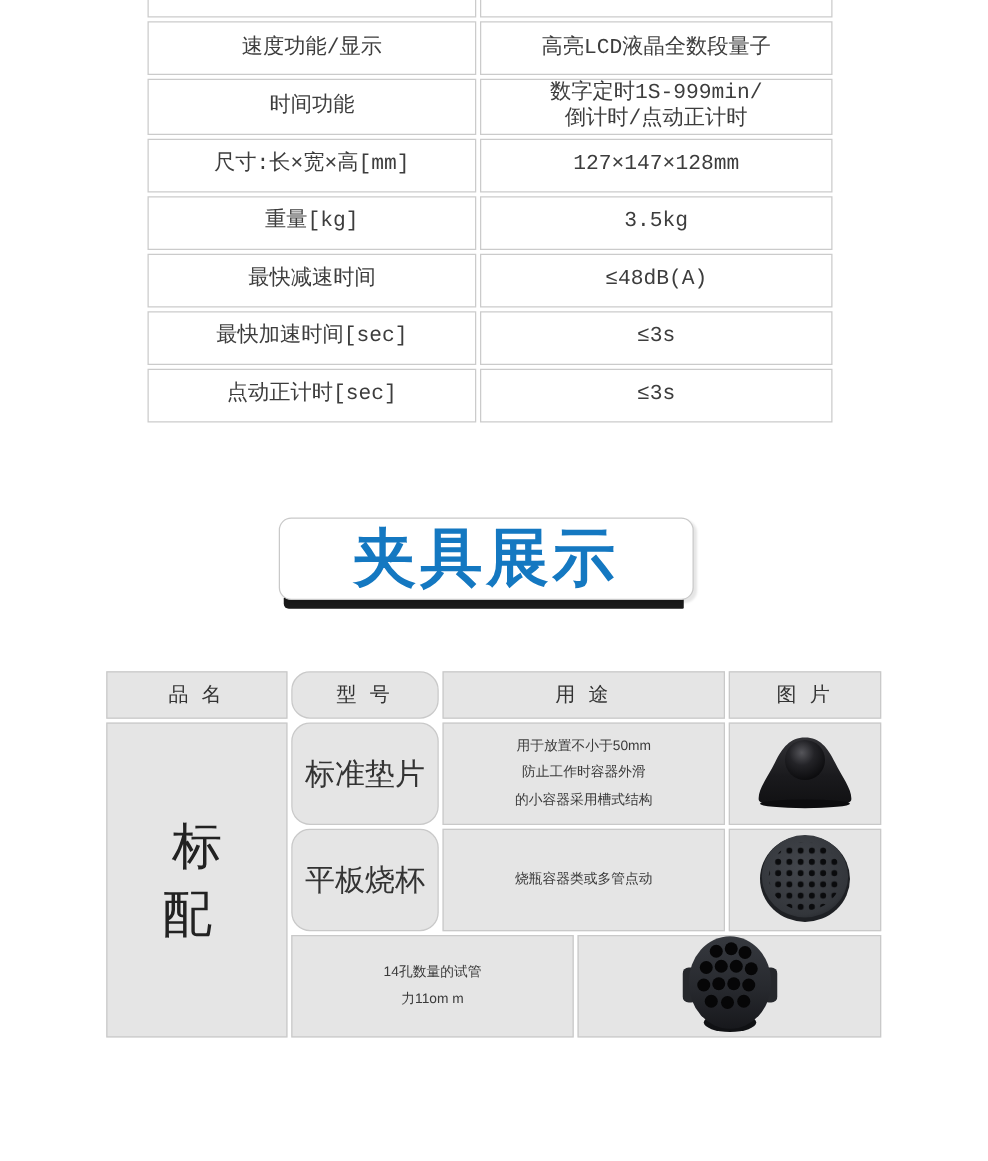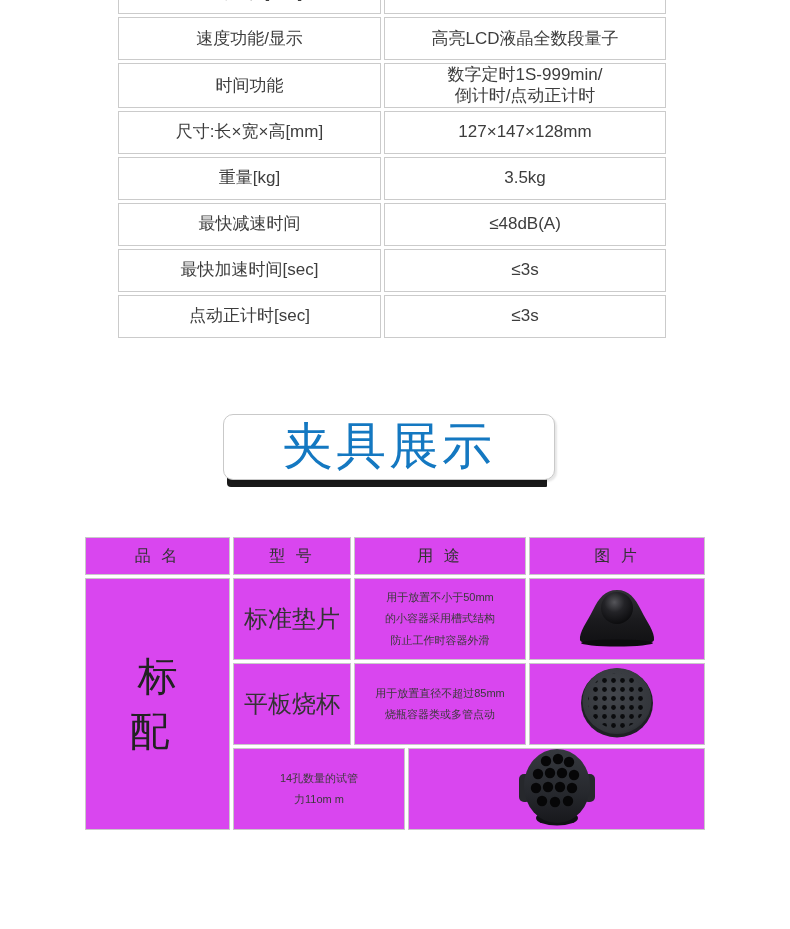--- a/index.html
+++ b/index.html
@@ -10,50 +10,50 @@
     color:#3c3c3c;
   }
   
   .spec-table{
     position:absolute;left:118px;top:-29px;width:548px;
   }
   .spec-row{display:flex;gap:3px;margin-bottom:3px;}
   .spec-cell{
     box-sizing:border-box;border:1px solid #cbcbcb;background:#fff;
     min-height:43px;display:flex;flex-direction:column;align-items:center;justify-content:center;
-    font-size:17px;line-height:1.25;color:#3d3d3d;text-align:right;
+    font-size:17px;line-height:1.25;color:#3d3d3d;text-align:right;font-family:Liberation Mono, monospace;
   }
   .spec-label{width:263px;}
   .spec-value{flex:1;}
   
   .title-wrap{position:absolute;left:223px;top:414px;width:332px;height:66px;}
   .title-underline{
     position:absolute;left:4px;right:8px;bottom:-7px;height:10px;
     background:#191919;border-radius:2px 1px 1px 4px;z-index:0;
   }
   .title-card{
     position:absolute;inset:0;background:#ffffff;border:1px solid #c9c9c9;
     border-radius:10px;z-index:1;display:flex;align-items:center;justify-content:center;
     box-shadow:2px 2px 2px rgba(0,0,0,0.10);
   }
   .title-text{
-    font-size:50px;font-weight:normal;color:#1478c1;letter-spacing:3px;
+    font-size:50px;font-weight:bold;color:#1478c1;letter-spacing:3px;
     line-height:1;padding-bottom:2px;
   }
   
   .fixture-table{position:absolute;left:85px;top:537px;width:620px;}
   .fx-cell{
-    box-sizing:border-box;border:1px solid #c9c9c9;background:#d946ef;
+    box-sizing:border-box;border:1px solid #c9c9c9;background:#e5e5e5;
     display:flex;flex-direction:column;align-items:center;justify-content:center;text-align:center;
   }
   .fx-header{display:flex;gap:3px;margin-bottom:3px;}
   .fx-header .fx-cell{height:38px;font-size:16px;color:#333;letter-spacing:3px;flex-direction:row;}
   .col-name{width:145px;}
-  .col-model{width:118px;}
-  .col-usage{width:172px;}
+  .col-model{width:118px;border-radius:15px;}
+  .col-usage{width:226px;}
   .col-image{flex:1;}
   .fx-body{display:flex;gap:3px;}
   .fx-group{
     width:145px;font-size:40px;color:#222;letter-spacing:16px;text-indent:16px;
   }
   .fx-rows{flex:1;display:flex;flex-direction:column;gap:3px;}
   .fx-row{display:flex;gap:3px;height:82px;}
   .fx-model{font-size:24px;color:#333;}
   .fx-usage{font-size:11px;line-height:1.95;color:#3a3a3a;}
   .fx-image-cell{padding:3px;}
@@ -126,22 +126,22 @@
 
   <div class="fx-body">
     <div class="fx-cell fx-group">标 配</div>
 
     <div class="fx-rows">
 
       <div class="fx-row">
         <div class="fx-cell col-model fx-model">标准垫片</div>
         <div class="fx-cell col-usage fx-usage">
           <div>用于放置不小于50mm</div>
+          <div>防止工作时容器外滑</div>
           <div>的小容器采用槽式结构</div>
-          <div>防止工作时容器外滑</div>
         </div>
         <div class="fx-cell col-image fx-image-cell">
           <span>
             <svg width="88" height="62" viewBox="0 0 88 62">
               <defs>
                 <radialGradient id="ballGrad" cx="42%" cy="32%" r="70%">
                   <stop offset="0%" stop-color="#55555a"></stop>
                   <stop offset="45%" stop-color="#232327"></stop>
                   <stop offset="100%" stop-color="#0b0b0d"></stop>
                 </radialGradient>
@@ -155,21 +155,20 @@
               <ellipse cx="44" cy="57" rx="36" ry="3.5" fill="#0c0c0e"></ellipse>
               <circle cx="44" cy="22" r="16" fill="url(#ballGrad)"></circle>
             </svg>
           </span>
         </div>
       </div>
 
       <div class="fx-row">
         <div class="fx-cell col-model fx-model">平板烧杯</div>
         <div class="fx-cell col-usage fx-usage">
-          <div>用于放置直径不超过85mm</div>
           <div>烧瓶容器类或多管点动</div>
         </div>
         <div class="fx-cell col-image fx-image-cell">
           <span>
             <svg width="76" height="74" viewBox="0 0 76 74">
               <defs>
                 <pattern id="holesPat" x="3" y="2" width="9" height="9" patternUnits="userSpaceOnUse">
                   <circle cx="4.5" cy="4.5" r="2.4" fill="#0a0b0d"></circle>
                 </pattern>
                 <radialGradient id="padGrad" cx="45%" cy="40%" r="70%">

